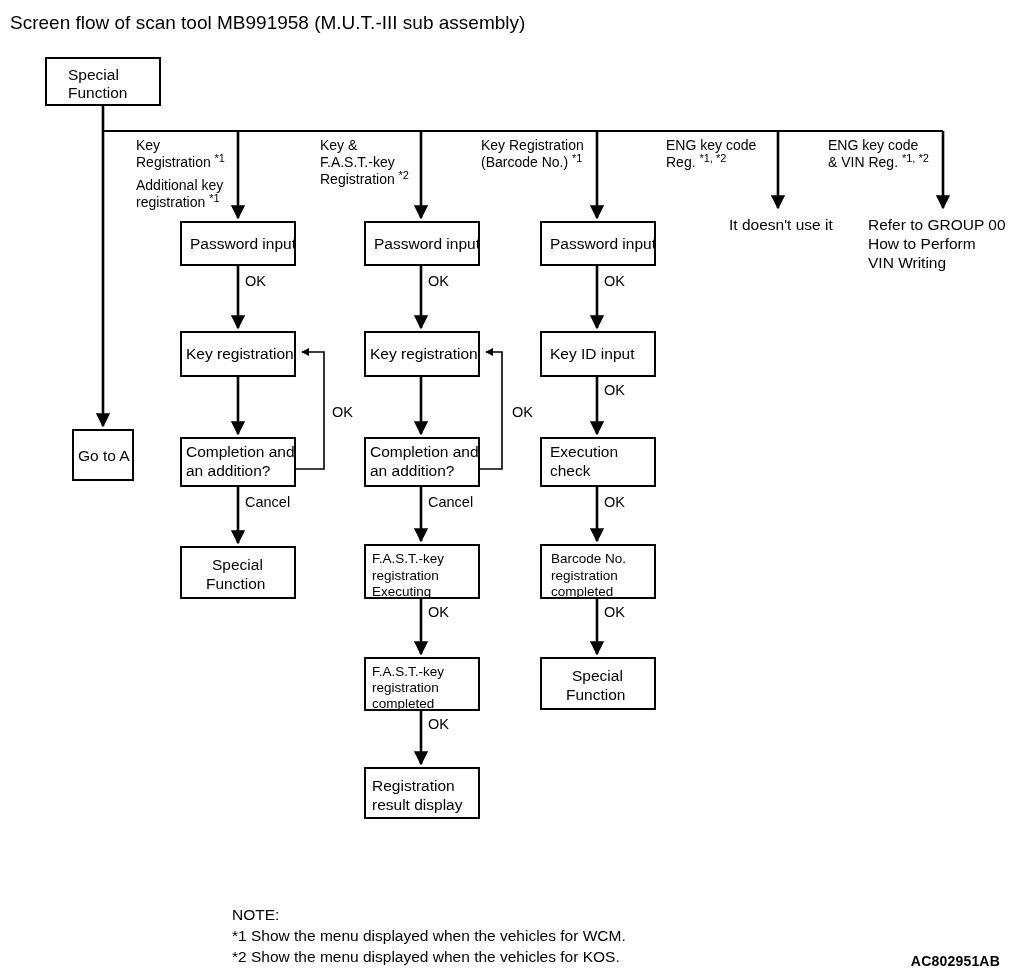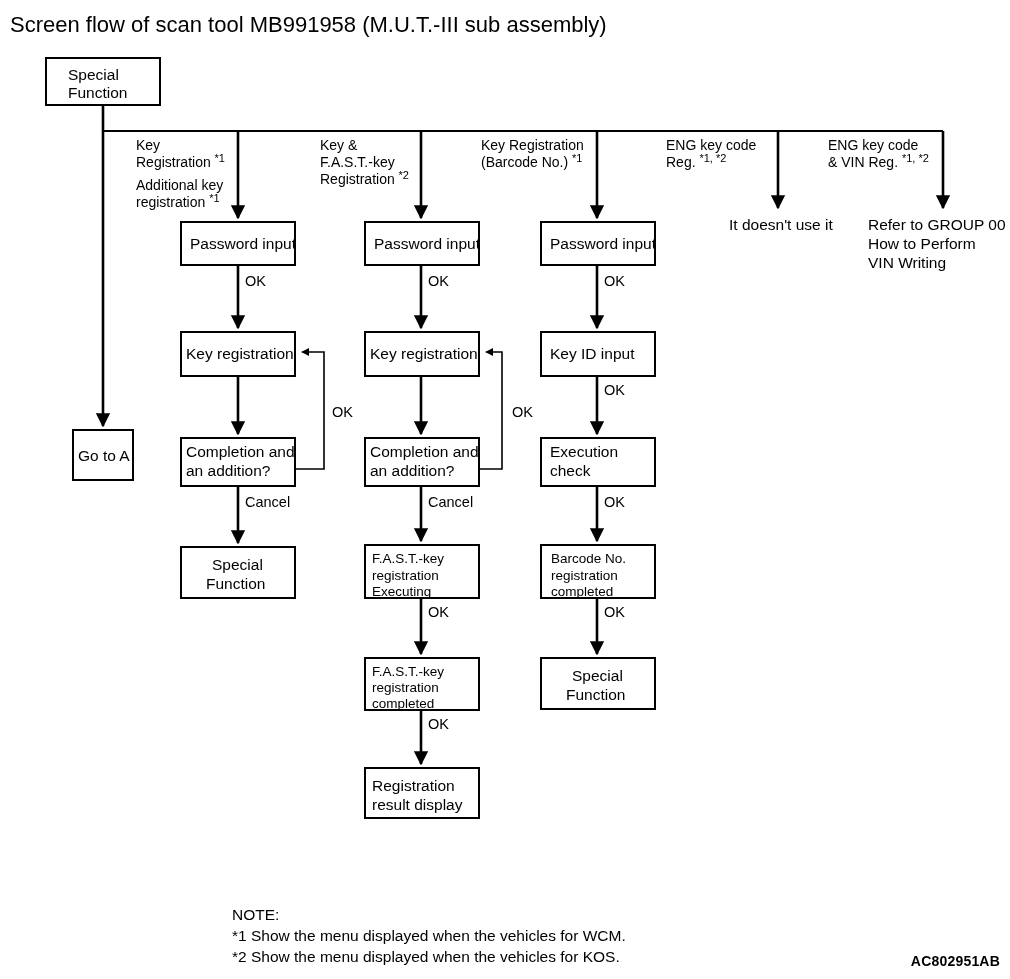--- a/index.html
+++ b/index.html
@@ -13,21 +13,21 @@
     height: 979px;
     background: #ffffff;
     font-family: "Liberation Sans", sans-serif;
     color: #000000;
     overflow: hidden;
   }
   #page-title {
     position: absolute;
     left: 10px;
     top: 12px;
-    font-size: 22px;
+    font-size: 19px;
     white-space: nowrap;
   }
   svg.flow {
     position: absolute;
     left: 0;
     top: 0;
     width: 1010px;
     height: 979px;
   }
   svg.flow rect.node-box {

